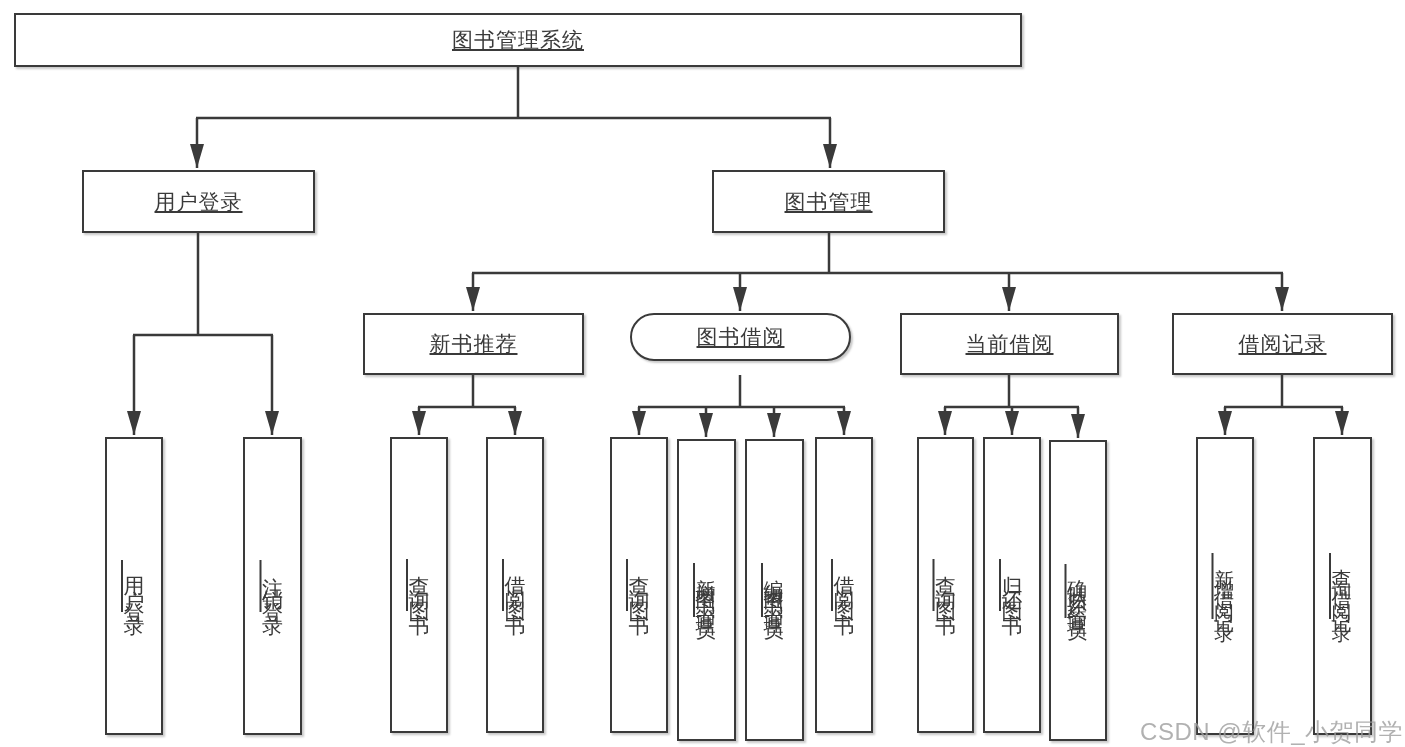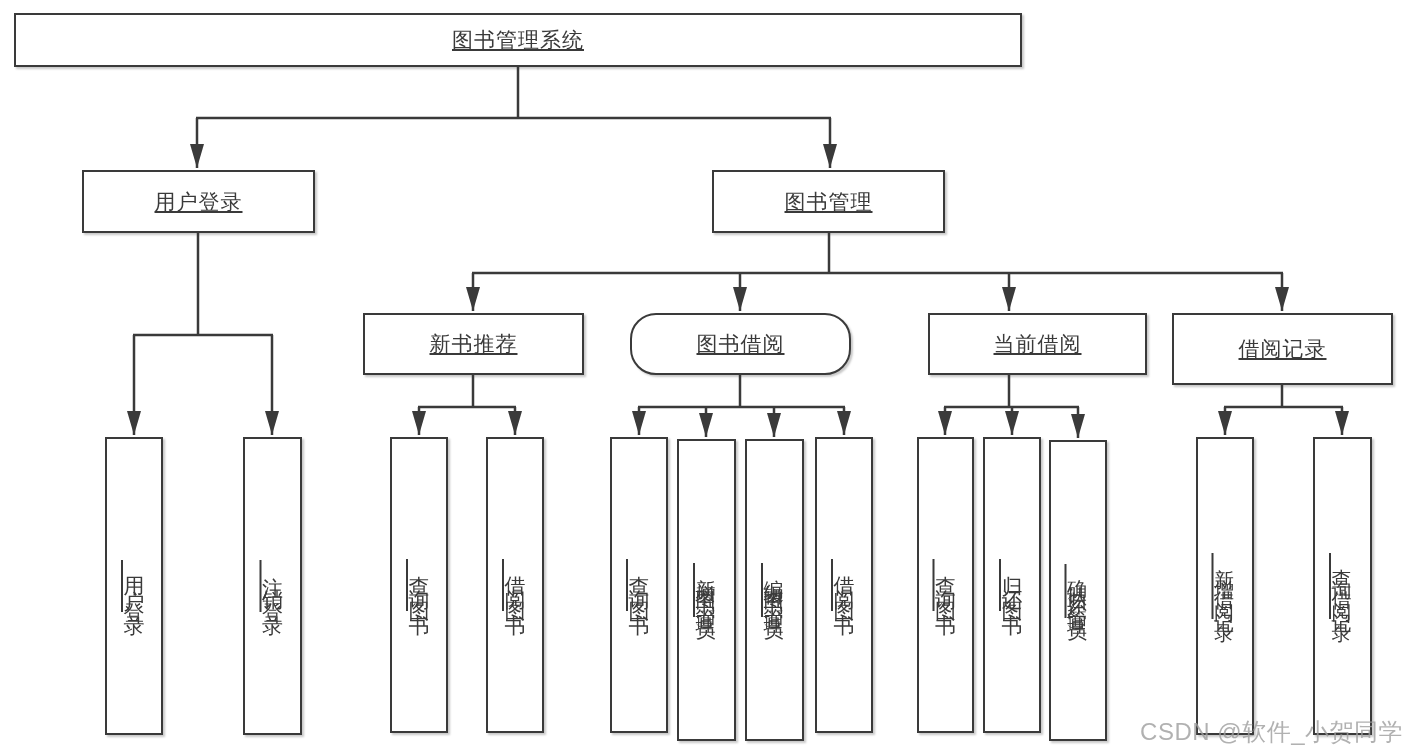--- a/index.html
+++ b/index.html
@@ -107,23 +107,23 @@
     <line x1="1225" y1="407" x2="1225" y2="435" marker-end="url(#arrowhead)"></line>
     <line x1="1342" y1="407" x2="1342" y2="435" marker-end="url(#arrowhead)"></line>
   </svg>
 
   <div class="node" style="left:14px;top:13px;width:1008px;height:54px;">图书管理系统</div>
 
   <div class="node" style="left:82px;top:170px;width:233px;height:63px;">用户登录</div>
   <div class="node" style="left:712px;top:170px;width:233px;height:63px;text-align:center;">图书管理</div>
 
   <div class="node" style="left:363px;top:313px;width:221px;height:62px;">新书推荐</div>
-  <div class="node" style="left:630px;top:313px;width:221px;height:62px;border-radius:26px;">图书借阅</div>
-  <div class="node" style="left:900px;top:313px;width:219px;height:62px;margin-left:28px;">当前借阅</div>
-  <div class="node" style="left:1172px;top:313px;width:221px;height:72px;">借阅记录</div>
+  <div class="node" style="left:630px;top:313px;width:221px;height:48px;border-radius:26px;">图书借阅</div>
+  <div class="node" style="left:900px;top:313px;width:219px;height:62px;">当前借阅</div>
+  <div class="node" style="left:1172px;top:313px;width:221px;height:62px;">借阅记录</div>
 
   <div class="node v ls-wide" style="left:105px;top:437px;width:58px;height:298px;">用户登录</div>
   <div class="node v ls-wide" style="left:243px;top:437px;width:59px;height:298px;">注销登录</div>
 
   <div class="node v ls-wide" style="left:390px;top:437px;width:58px;height:296px;">查询图书</div>
   <div class="node v ls-wide" style="left:486px;top:437px;width:58px;height:296px;">借阅图书</div>
 
   <div class="node v ls-wide" style="left:610px;top:437px;width:58px;height:296px;">查询图书</div>
   <div class="node v ls-tight" style="left:677px;top:439px;width:59px;height:302px;">新增图书（管理员）</div>
   <div class="node v ls-tight" style="left:745px;top:439px;width:59px;height:302px;">编辑图书（管理员）</div>

